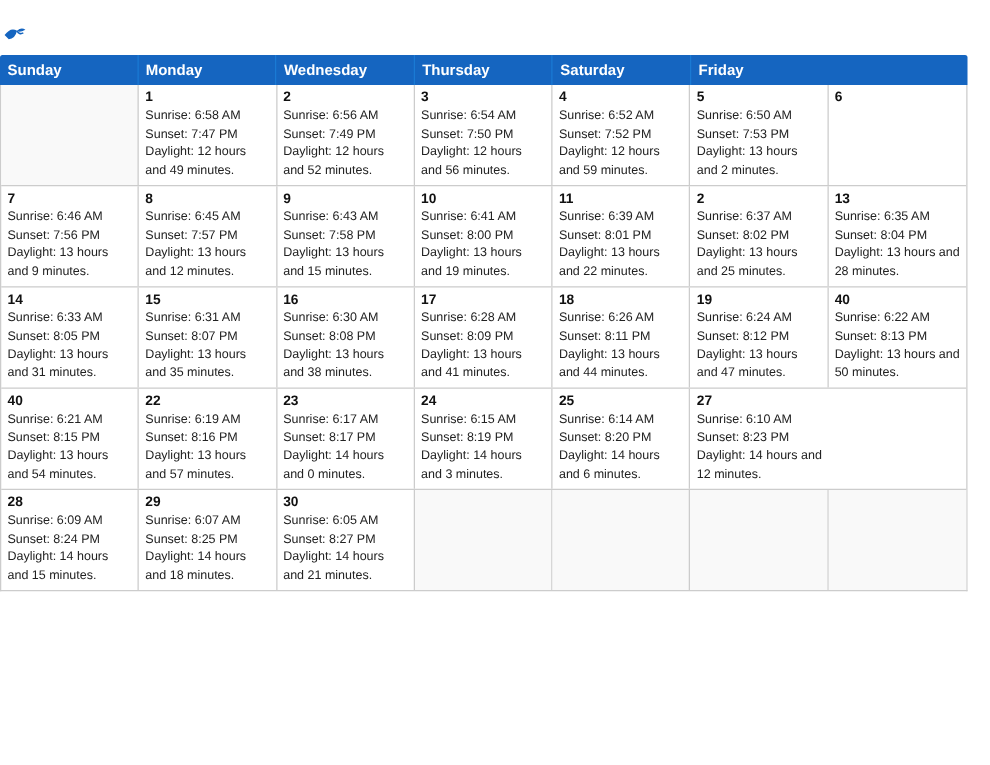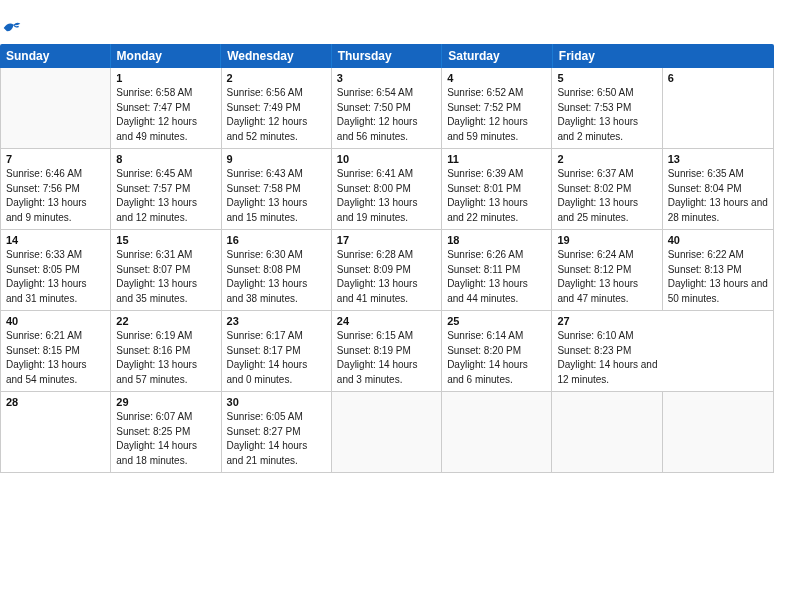--- a/index.html
+++ b/index.html
@@ -257,20 +257,21 @@
             <div class="sun-info">Sunrise: 6:14 AM<br>Sunset: 8:20 PM<br>Daylight: 14 hours and 6 minutes.</div>
           </div>
           <div class="cal-cell">
             <span class="day-num">27</span>
             <div class="sun-info">Sunrise: 6:10 AM<br>Sunset: 8:23 PM<br>Daylight: 14 hours and 12 minutes.</div>
           </div>
         </div>
         <div class="cal-row">
           <div class="cal-cell">
             <span class="day-num">28</span>
+            <div class="sun-info">Sunrise: 6:09 AM<br>Sunset: 8:24 PM<br>Daylight: 14 hours and 15 minutes.</div>
           </div>
           <div class="cal-cell">
             <span class="day-num">29</span>
             <div class="sun-info">Sunrise: 6:07 AM<br>Sunset: 8:25 PM<br>Daylight: 14 hours and 18 minutes.</div>
           </div>
           <div class="cal-cell">
             <span class="day-num">30</span>
             <div class="sun-info">Sunrise: 6:05 AM<br>Sunset: 8:27 PM<br>Daylight: 14 hours and 21 minutes.</div>
           </div>
           <div class="cal-cell empty"></div>

